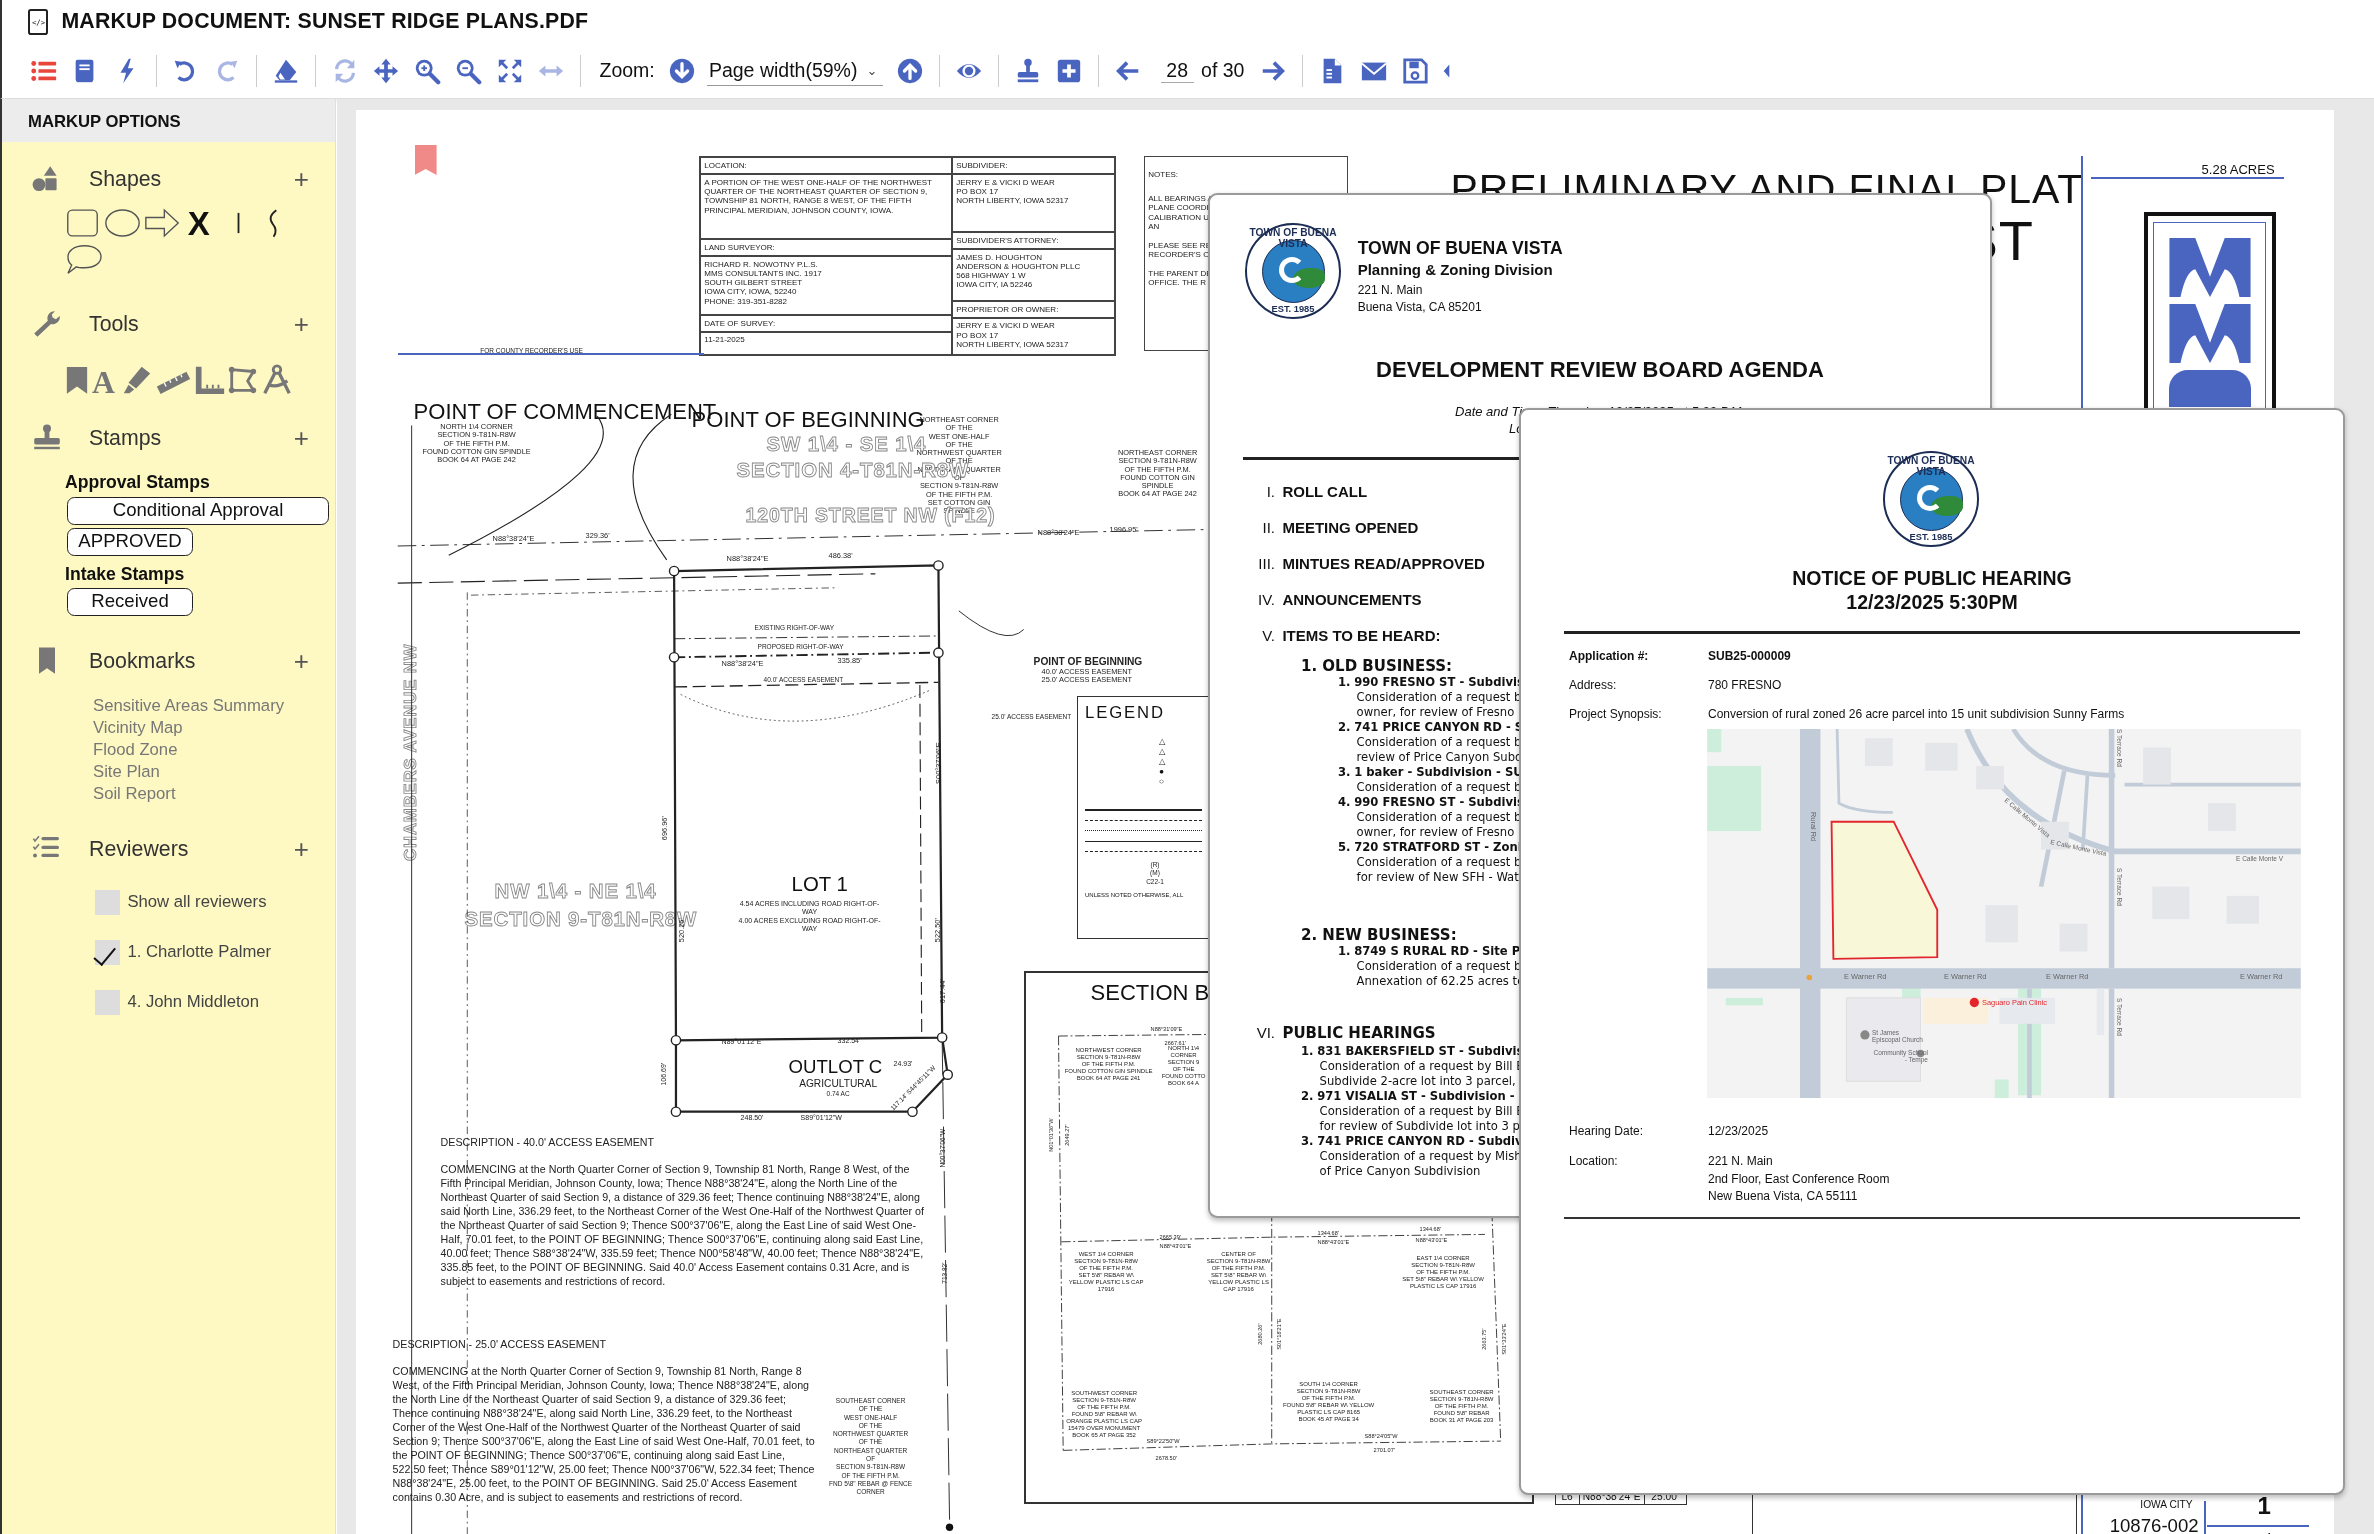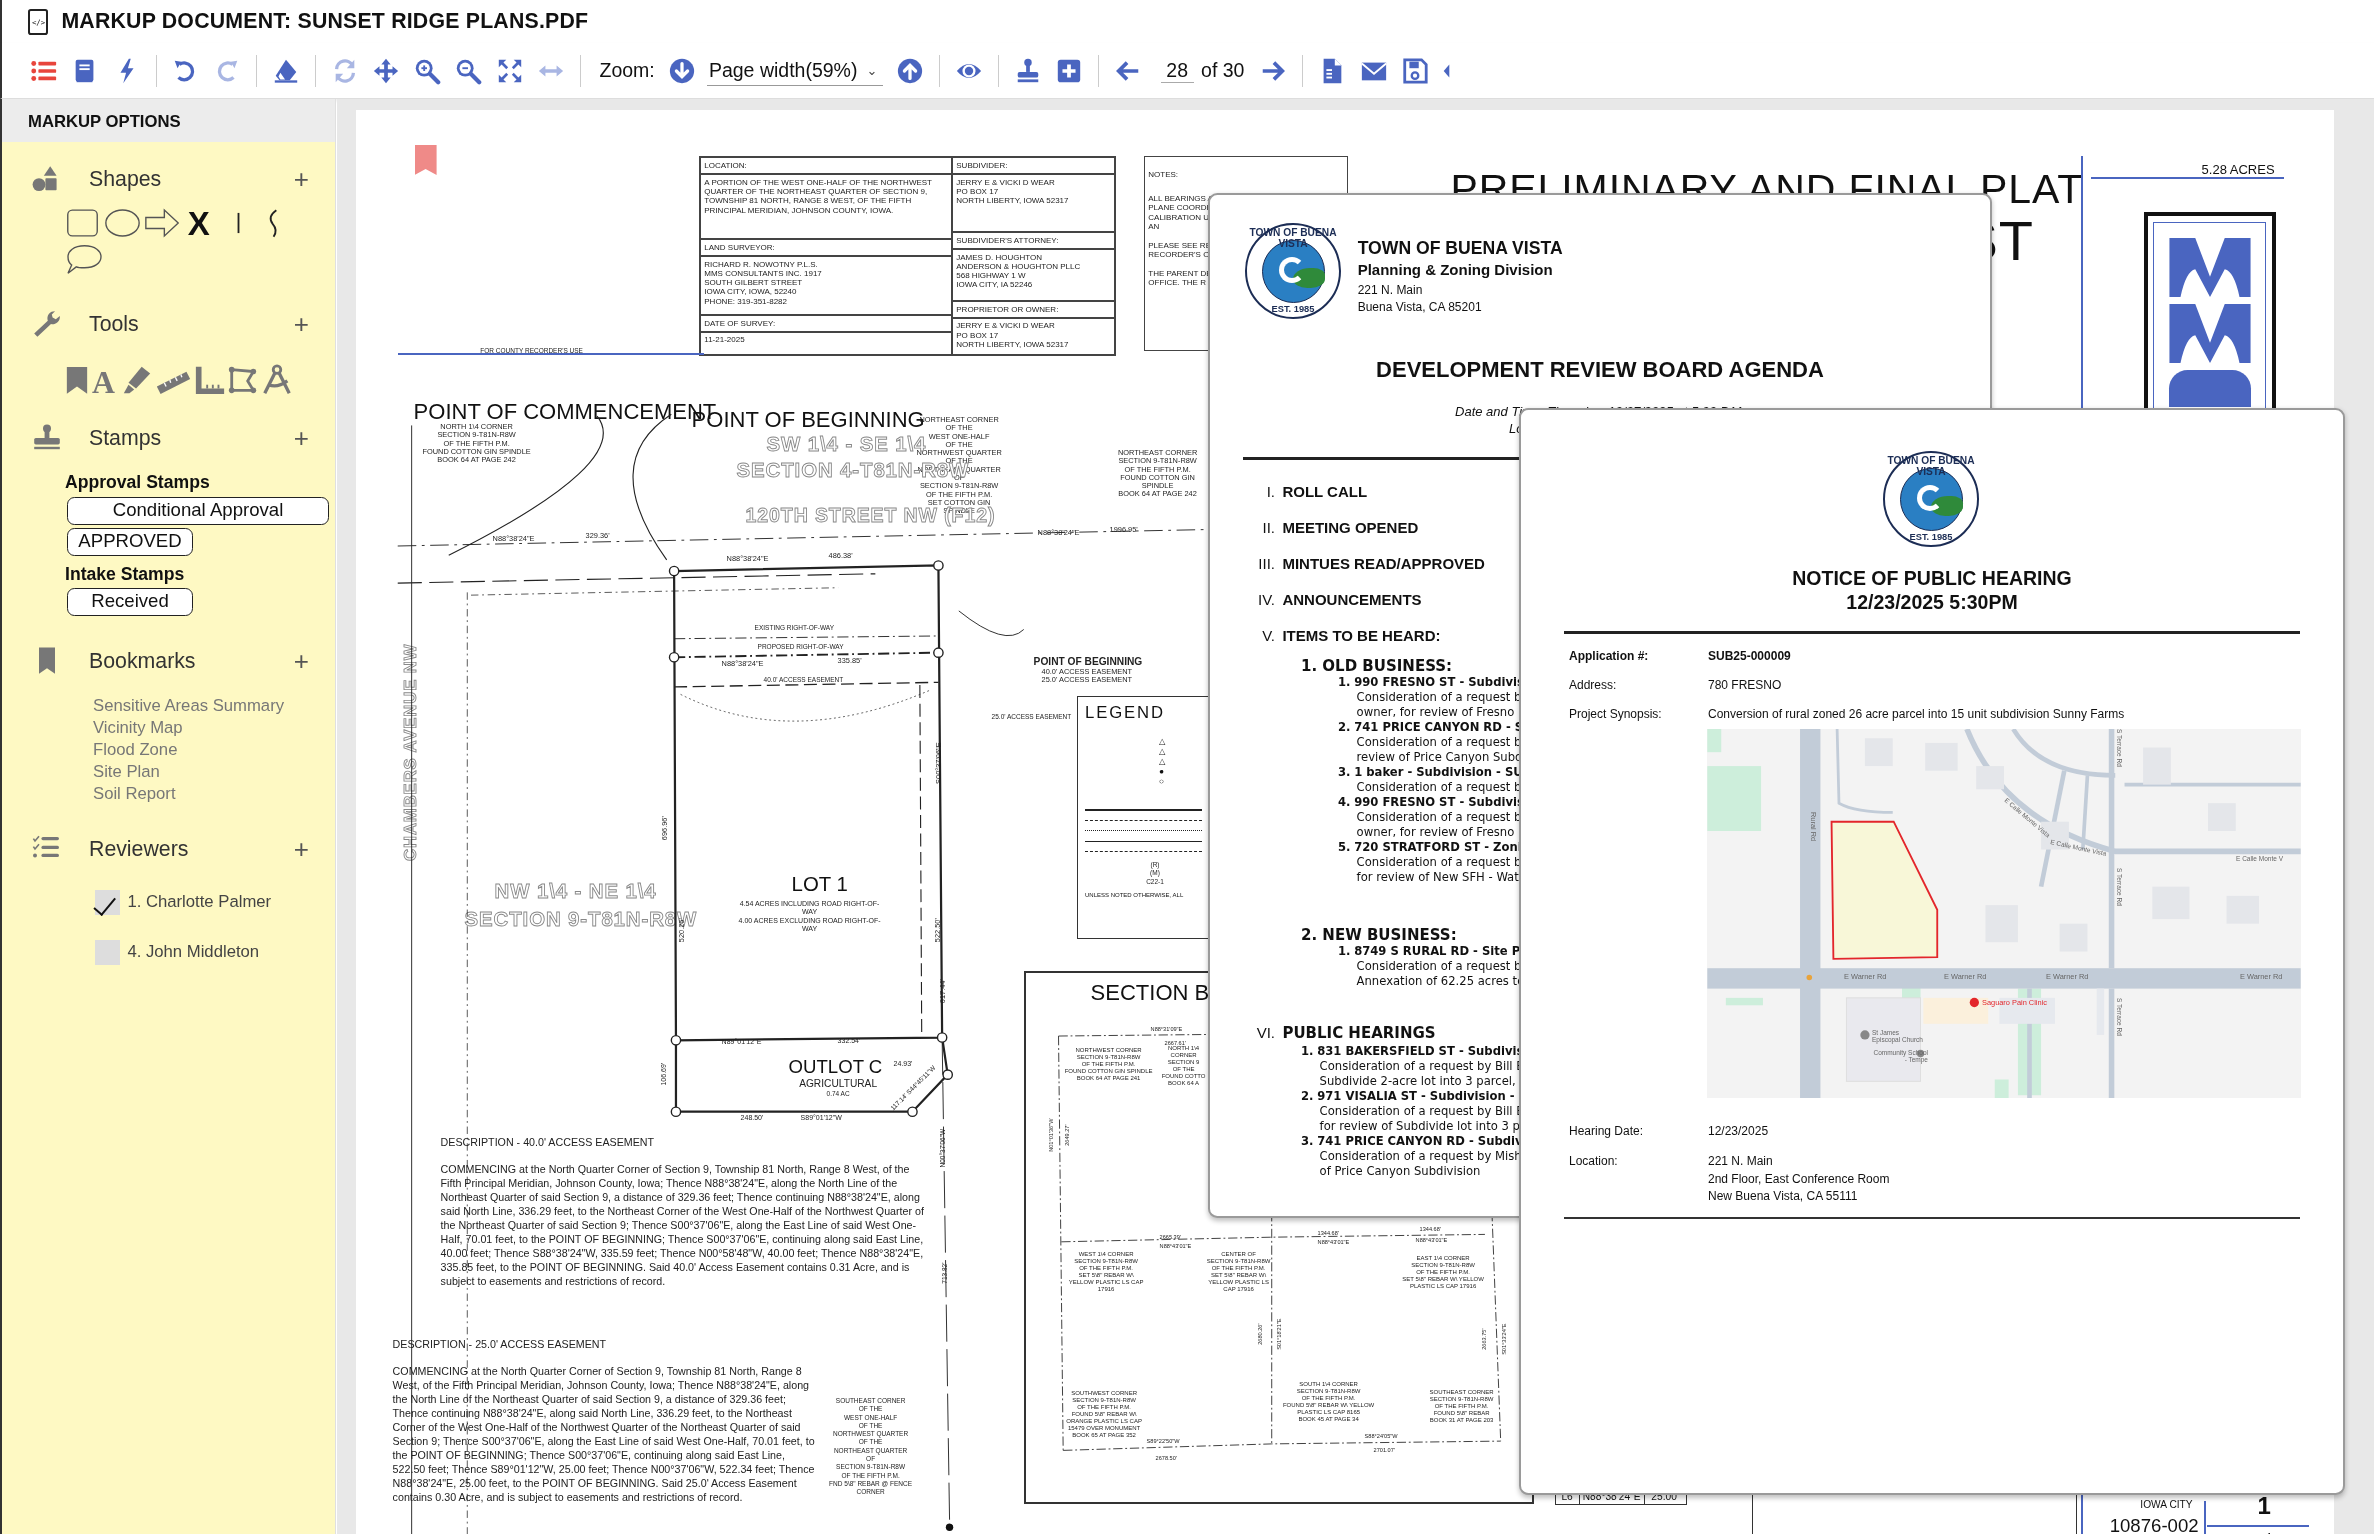--- a/index.html
+++ b/index.html
@@ -405,20 +405,24 @@
               <rect x="13" y="5" width="22" height="4" rx="2"></rect>
               <rect x="13" y="16" width="22" height="4" rx="2"></rect>
               <rect x="13" y="26" width="22" height="4" rx="2"></rect>
             </g>
           </svg>
         </span>
       <span>Reviewers</span>
       <span class="plus">+</span>
     </div>
     <div class="rev-item">
+        <span class="chk"></span>
+        <span>Show all reviewers</span>
+      </div>
+    <div class="rev-item">
         <span class="chk on"></span>
         <span>1. Charlotte Palmer</span>
       </div>
     <div class="rev-item">
         <span class="chk"></span>
         <span>4. John Middleton</span>
       </div>
   </div>
 </div>
 

